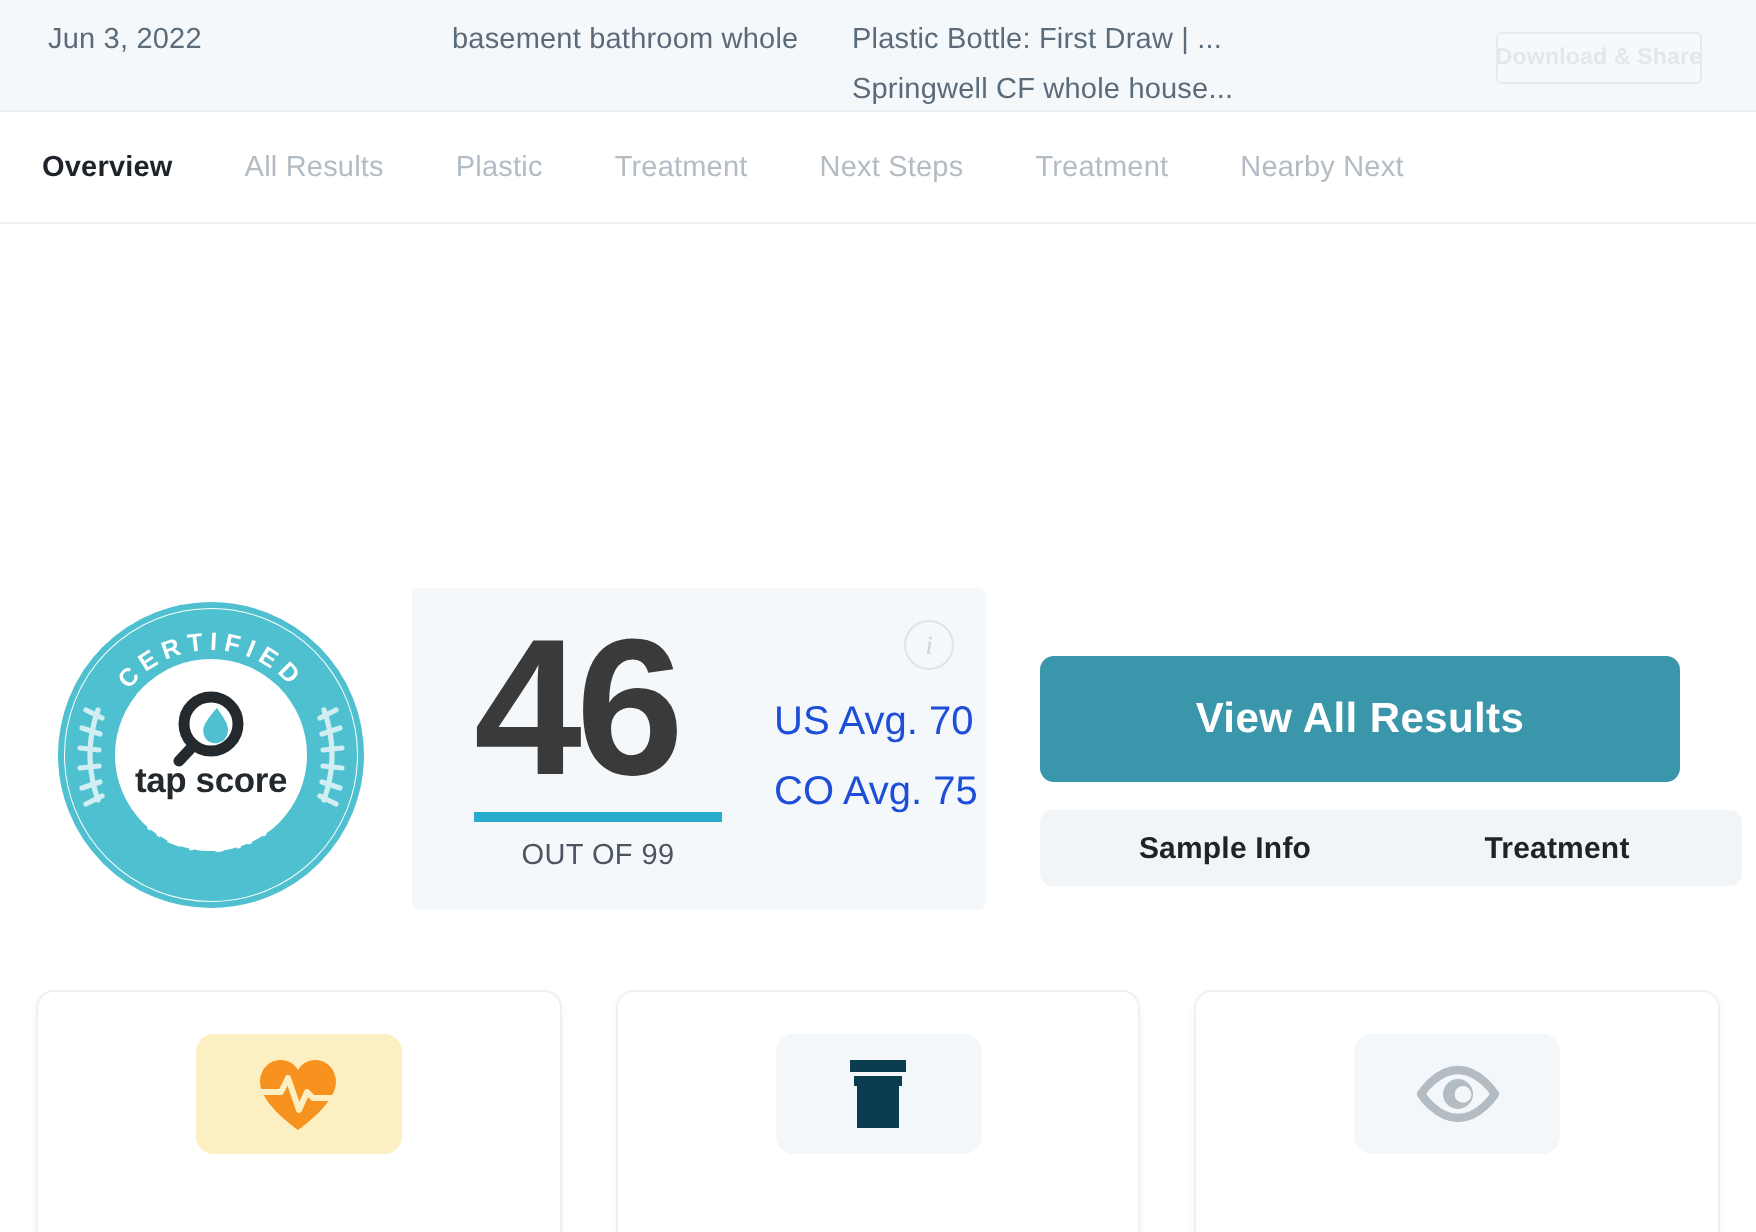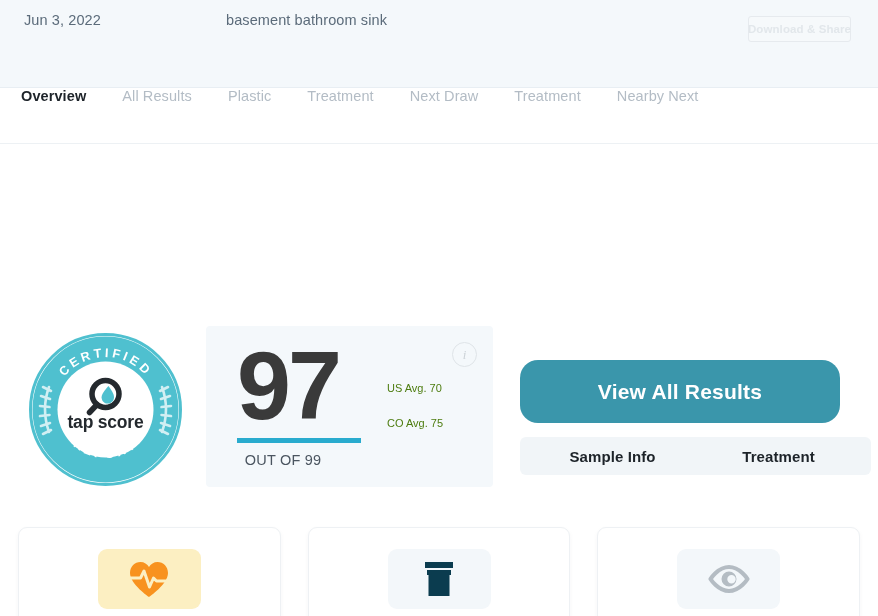--- a/index.html
+++ b/index.html
@@ -6,21 +6,21 @@
   html, body {
     width: 878px; height: 616px;
     background: #ffffff;
     font-family: "Liberation Sans", sans-serif;
     overflow: hidden;
   }
 
   
   .header {
     position: relative;
-    height: 88px;
+    height: 56px;
     background: #f4f8fb;
     border-bottom: 1px solid #e8eef3;
   }
   .hdr-col { position: absolute; top: 8px; }
   .hdr-line {
     font-size: 14.5px;
     color: #5b6b7a;
     line-height: 25px;
     white-space: nowrap;
     letter-spacing: .1px;
@@ -44,21 +44,21 @@
     letter-spacing: .1px;
   }
 
   
   .tabs {
     position: relative;
     height: 56px;
     background: #ffffff;
     border-bottom: 1px solid #edf1f4;
     display: flex;
-    align-items: flex-start;
+    align-items: center;
     padding-left: 21px;
   }
   .tab {
     font-size: 14.5px;
     color: #b3bcc5;
     margin-right: 36px;
     white-space: nowrap;
     letter-spacing: .1px;
   }
   .tab.active { color: #1d2329; font-weight: 700; }
@@ -87,31 +87,31 @@
     color: #3a3a3a;
     letter-spacing: -3px;
     line-height: 116px;
   }
   .score-rule {
     position: absolute; left: 31px; top: 112px;
     width: 124px; height: 5px;
     background: #29abce;
   }
   .score-out {
-    position: absolute; left: 15px; top: 126px;
+    position: absolute; left: 31px; top: 126px;
     width: 124px;
     text-align: center;
     font-size: 14.5px;
     color: #4b5560;
     letter-spacing: .2px;
   }
   .avg {
     position: absolute; left: 181px;
-    font-size: 11px;
-    color: #4d7c0f;
+    font-size: 20px;
+    color: #1d4ed8;
     white-space: nowrap;
   }
   .avg-us { top: 56px; }
   .avg-co { top: 91px; }
   .info-icon {
     position: absolute; right: 16px; top: 16px;
     width: 25px; height: 25px;
     border: 1px solid #dfe4e8;
     border-radius: 50%;
     color: #cdd3d8;
@@ -120,21 +120,21 @@
     font-family: "Liberation Serif", serif;
     display: flex; align-items: center; justify-content: center;
   }
 
   
   .btn-primary {
     position: absolute; left: 520px; top: 216px;
     width: 320px; height: 63px;
     background: #3a96ab;
     border: none;
-    border-radius: 18px;
+    border-radius: 7px;
     color: #ffffff;
     font-size: 21px;
     font-weight: 700;
     font-family: "Liberation Sans", sans-serif;
     letter-spacing: .2px;
     cursor: pointer;
   }
   .btn-sec {
     position: absolute; top: 293px;
     width: 185px; height: 38px;
@@ -181,33 +181,35 @@
   .icon-box.aesth  { background: #f3f7fa; }
 </style>
 </head>
 <body>
 
 <div class="header">
   <div class="hdr-col col-date">
     <div class="hdr-line">Jun 3, 2022</div>
   </div>
   <div class="hdr-col col-loc">
-    <div class="hdr-line">basement bathroom sink</div>
+    <div class="hdr-line">basement bathroom whole</div>
   </div>
   <div class="hdr-col col-kit">
+    <div class="hdr-line">Plastic Bottle: First Draw | ...</div>
+    <div class="hdr-line">Springwell CF whole house...</div>
   </div>
   <div class="dl-share">Download &amp; Share</div>
 </div>
 
 <div class="tabs">
   <div class="tab active">Overview</div>
   <div class="tab">All Results</div>
   <div class="tab">Plastic</div>
   <div class="tab">Treatment</div>
-  <div class="tab">Next Draw</div>
+  <div class="tab">Next Steps</div>
   <div class="tab">Treatment</div>
   <div class="tab">Nearby Next</div>
 </div>
 
 <div class="main">
 
   <div class="badge">
     <svg width="153" height="153" viewBox="0 0 153 153">
       <circle cx="76.5" cy="76.5" r="75" fill="none" stroke="#4fc0cf" stroke-width="3"></circle>
       <circle cx="76.5" cy="76.5" r="60" fill="none" stroke="#4fc0cf" stroke-width="26"></circle>
@@ -229,21 +231,21 @@
       <g>
         <circle cx="76.5" cy="61" r="13.5" fill="none" stroke="#24292e" stroke-width="5.5"></circle>
         <path d="M68,71.5 L60.5,79.5" stroke="#24292e" stroke-width="5.5" stroke-linecap="round"></path>
         <path d="M79.5,53 C83.5,58.5 85,61.5 85,64.2 C85,67.9 82,70.6 78.6,70.6 C75.2,70.6 72.6,67.9 72.6,64.2 C72.6,61.5 75,58 79.5,53 Z" fill="#4fc0cf"></path>
       </g>
       <text x="76.5" y="95" text-anchor="middle" font-family="Liberation Sans, sans-serif" font-size="17.5" font-weight="700" fill="#24292e" letter-spacing="-.2">tap score</text>
     </svg>
   </div>
 
   <div class="score-card">
-    <div class="score-num">97</div>
+    <div class="score-num">46</div>
     <div class="score-rule"></div>
     <div class="score-out">OUT OF 99</div>
     <div class="avg avg-us">US Avg. 70</div>
     <div class="avg avg-co">CO Avg. 75</div>
     <div class="info-icon">i</div>
   </div>
 
   <button class="btn-primary">View All Results</button>
   <button class="btn-sec btn-sample">Sample Info</button>
   <button class="btn-sec btn-treat">Treatment</button>

